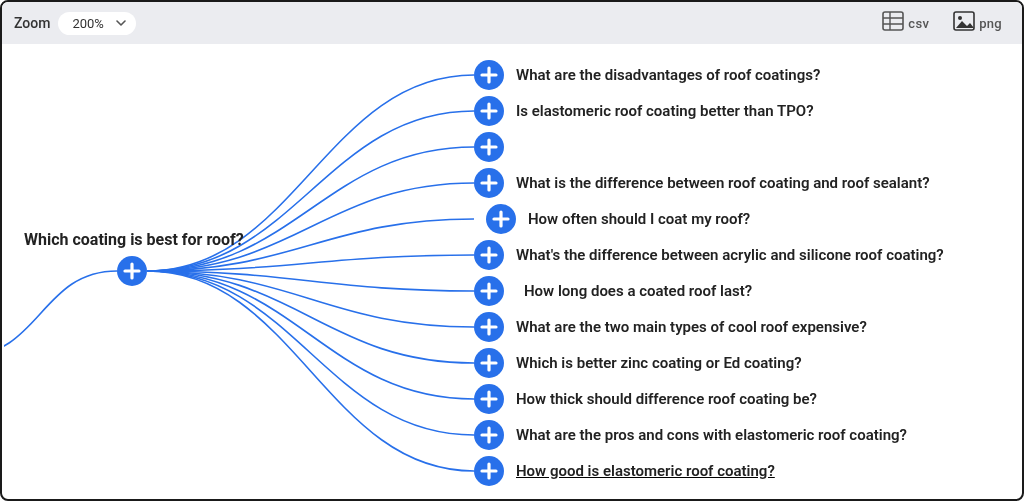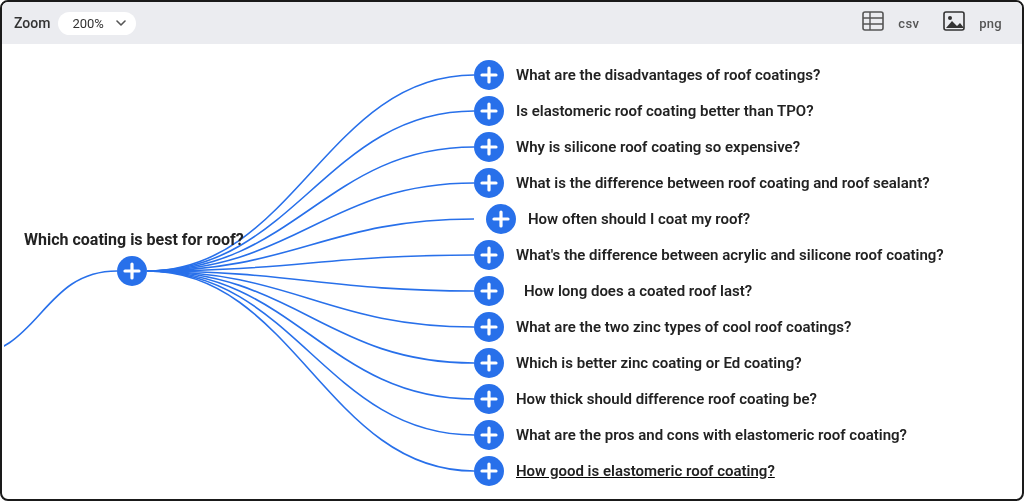--- a/index.html
+++ b/index.html
@@ -3,21 +3,21 @@
 <meta charset="utf-8">
 <style>
   * { box-sizing: border-box; margin: 0; padding: 0; }
   html, body { width: 1024px; height: 501px; font-family: -apple-system, BlinkMacSystemFont, "Segoe UI", Roboto, Helvetica, Arial, sans-serif; background: #fff; overflow: hidden; }
   .frame { width: 1024px; height: 501px; border: 2px solid #1a1a1a; border-radius: 8px; position: relative; overflow: hidden; background: #fff; }
   .toolbar { height: 42px; background: #ebecf0; display: flex; align-items: center; padding: 0 12px; gap: 8px; }
   .zoom-label { font-size: 14px; color: #333; font-weight: 500; }
   .zoom-pill { background: #fff; border-radius: 16px; padding: 4px 10px 4px 14px; font-size: 13px; color: #333; display: flex; align-items: center; gap: 12px; cursor: pointer; }
   .zoom-pill .chev { display: inline-block; }
   .spacer { flex: 1; }
-  .export-btn { display: flex; align-items: center; gap: 14px; padding: 4px 8px; cursor: pointer; color: #555; }
+  .export-btn { display: flex; align-items: center; gap: 4px; padding: 4px 8px; cursor: pointer; color: #555; }
   .export-btn .lbl { font-size: 13px; font-weight: 500; text-transform: lowercase; letter-spacing: 0.3px; }
   .canvas { position: absolute; left: 2px; right: 2px; top: 44px; bottom: 2px; background: #fff; }
   svg.edges { position: absolute; inset: 0; width: 100%; height: 100%; pointer-events: none; }
   .node { position: absolute; display: flex; align-items: center; gap: 12px; }
   .plus { width: 30px; height: 30px; border-radius: 50%; background: #2870ea; display: flex; align-items: center; justify-content: center; flex: 0 0 30px; cursor: pointer; }
   .plus svg { display: block; }
   .node-label { font-size: 15px; color: #222; font-weight: 600; white-space: nowrap; }
   .root-label { position: absolute; font-size: 16px; font-weight: 700; color: #222; white-space: nowrap; }
 </style>
 </head>
@@ -105,21 +105,20 @@
           </div>
           <span class="node-label">Is elastomeric roof coating better than TPO?</span>
         </div>
         <div class="node" style="left: 470px; top: 101px; transform: translateY(-50%);">
           <div class="plus">
             <svg width="18" height="18" viewBox="0 0 18 18">
               <line x1="9" y1="2" x2="9" y2="16" stroke="#fff" stroke-width="3.2" stroke-linecap="round"></line>
               <line x1="2" y1="9" x2="16" y2="9" stroke="#fff" stroke-width="3.2" stroke-linecap="round"></line>
             </svg>
           </div>
-          <span class="node-label">Why is silicone roof coating so expensive?</span>
         </div>
         <div class="node" style="left: 470px; top: 137px; transform: translateY(-50%);">
           <div class="plus">
             <svg width="18" height="18" viewBox="0 0 18 18">
               <line x1="9" y1="2" x2="9" y2="16" stroke="#fff" stroke-width="3.2" stroke-linecap="round"></line>
               <line x1="2" y1="9" x2="16" y2="9" stroke="#fff" stroke-width="3.2" stroke-linecap="round"></line>
             </svg>
           </div>
           <span class="node-label">What is the difference between roof coating and roof sealant?</span>
         </div>
@@ -150,21 +149,21 @@
           </div>
           <span class="node-label">How long does a coated roof last?</span>
         </div>
         <div class="node" style="left: 470px; top: 281px; transform: translateY(-50%);">
           <div class="plus">
             <svg width="18" height="18" viewBox="0 0 18 18">
               <line x1="9" y1="2" x2="9" y2="16" stroke="#fff" stroke-width="3.2" stroke-linecap="round"></line>
               <line x1="2" y1="9" x2="16" y2="9" stroke="#fff" stroke-width="3.2" stroke-linecap="round"></line>
             </svg>
           </div>
-          <span class="node-label">What are the two zinc types of cool roof coatings?</span>
+          <span class="node-label">What are the two main types of cool roof expensive?</span>
         </div>
         <div class="node" style="left: 470px; top: 317px; transform: translateY(-50%);">
           <div class="plus">
             <svg width="18" height="18" viewBox="0 0 18 18">
               <line x1="9" y1="2" x2="9" y2="16" stroke="#fff" stroke-width="3.2" stroke-linecap="round"></line>
               <line x1="2" y1="9" x2="16" y2="9" stroke="#fff" stroke-width="3.2" stroke-linecap="round"></line>
             </svg>
           </div>
           <span class="node-label">Which is better zinc coating or Ed coating?</span>
         </div>

